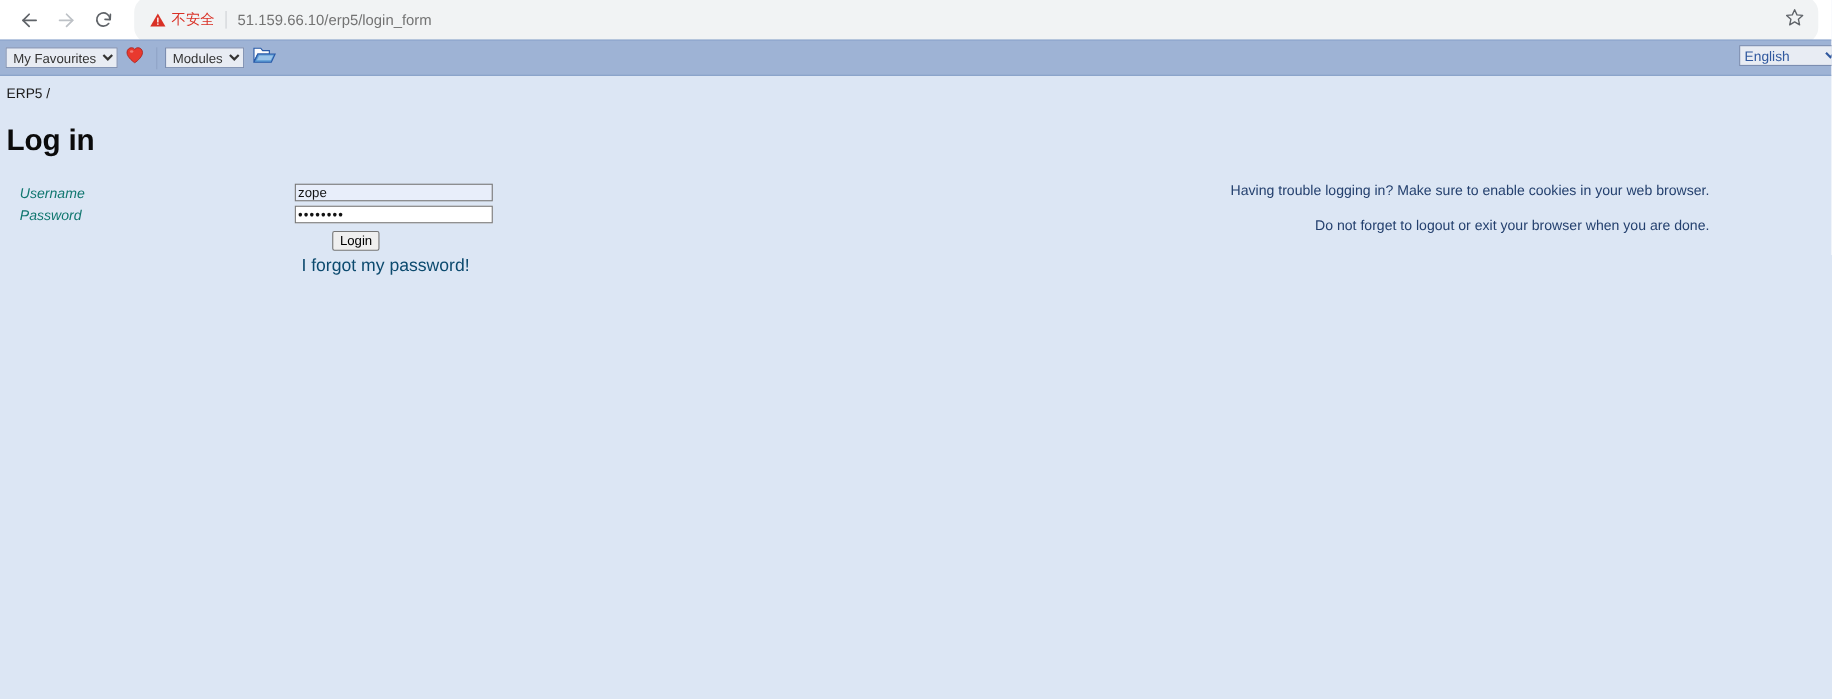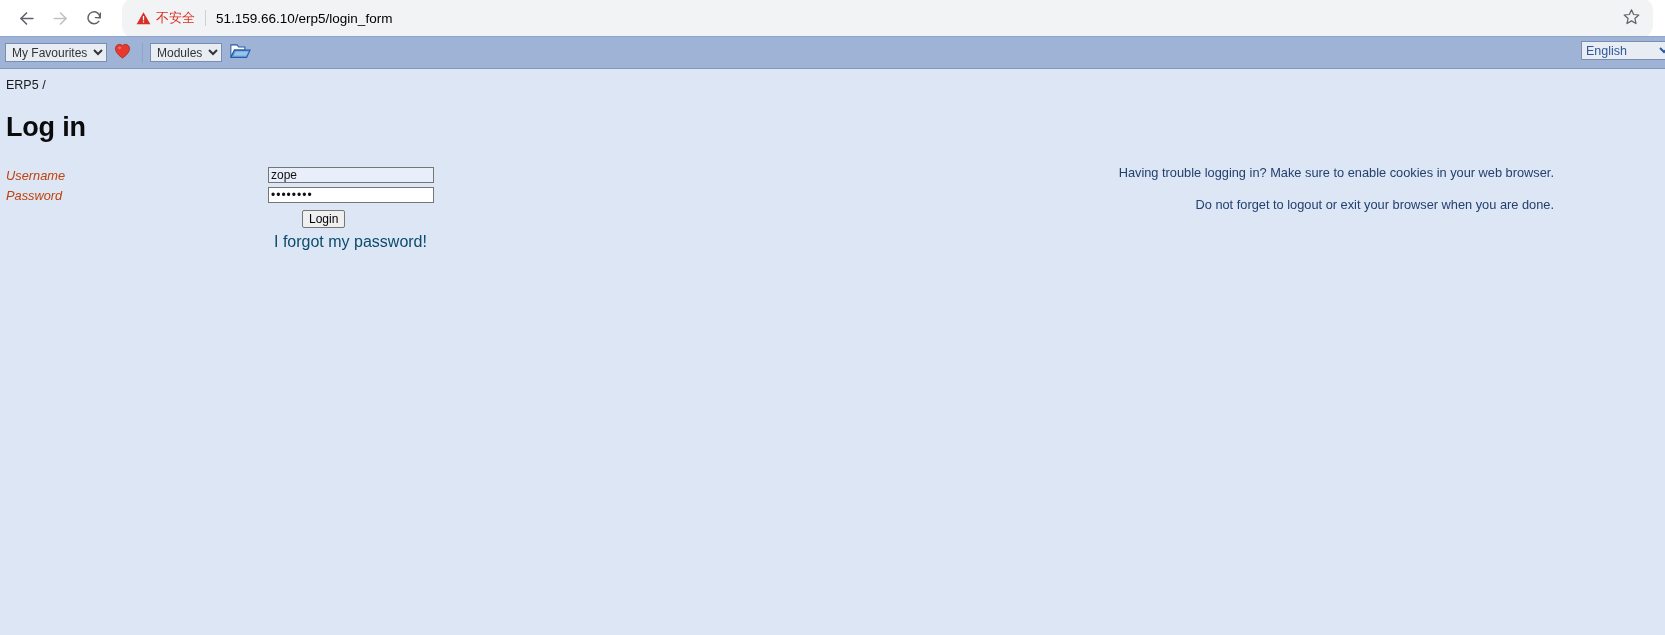--- a/index.html
+++ b/index.html
@@ -47,21 +47,21 @@
     font-family: "DejaVu Sans", sans-serif;
   }
   .omni-sep {
     width: 1px;
     height: 16px;
     background: #cdd1d4;
     margin: 0 10px;
   }
   .url-text {
     font-size: 13.5px;
-    color: #000000;
+    color: #737373;
     white-space: nowrap;
     overflow: hidden;
     flex: 1 1 auto;
   }
   .star-btn {
     width: 24px; height: 24px;
     display: flex; align-items: center; justify-content: center;
     margin-left: auto;
     flex: 0 0 auto;
   }
@@ -139,27 +139,27 @@
   .form-area { position: relative; margin-top: 22px; }
 
   .field-row {
     display: flex;
     align-items: center;
     height: 20px;
     margin-bottom: 0px;
   }
   .field-label {
     width: 268px;
-    padding-left: 6px;
+    padding-left: 18px;
     font-size: 12.8px;
     font-style: italic;
-    color: #c2410c;
+    color: #0f766e;
   }
   .field-input {
-    width: 166px;
+    width: 180px;
     height: 16px;
     font-family: "Liberation Sans", sans-serif;
     font-size: 12px;
     color: #111;
     background: #e8eefa;
     border: 1px solid #767676;
     padding: 0 2px;
     outline: none;
   }
   .field-input.pw { letter-spacing: 1px; background: #ffffff; }

